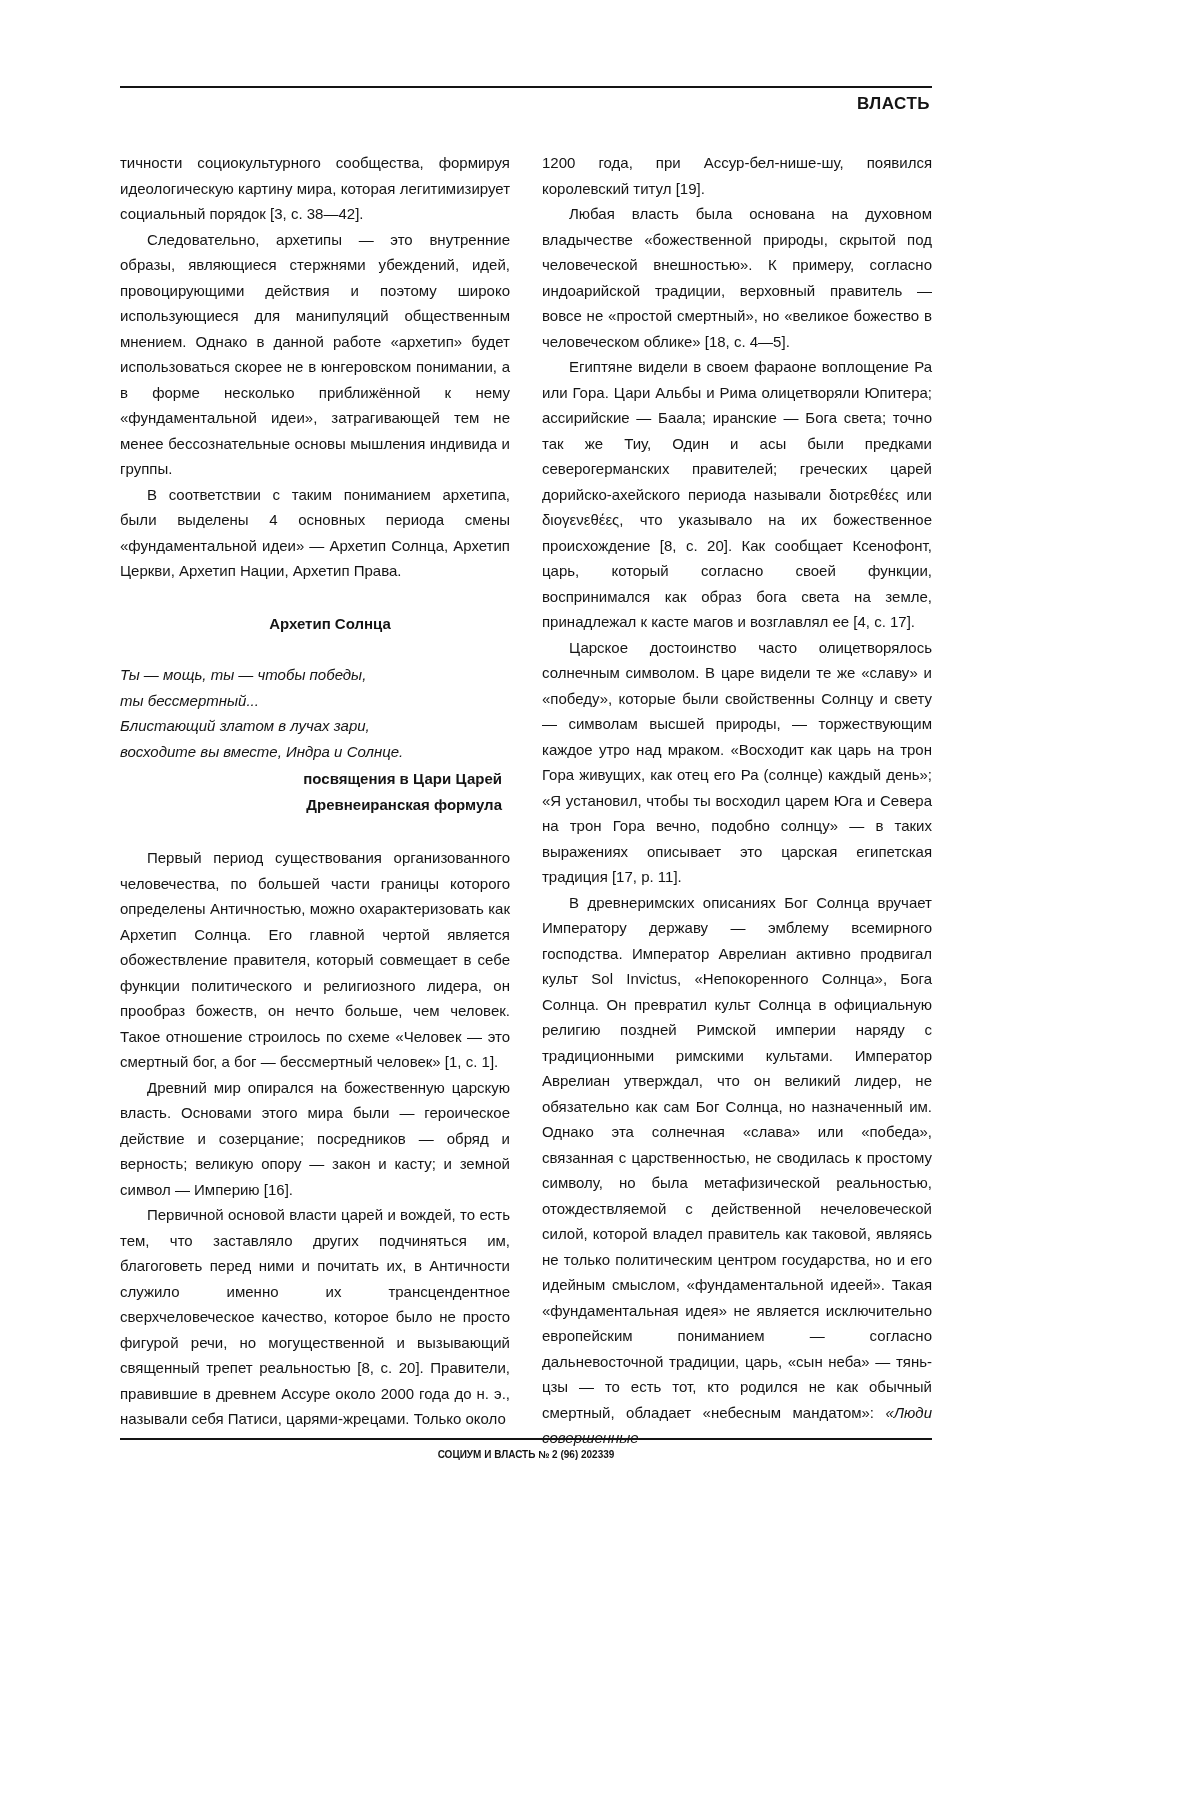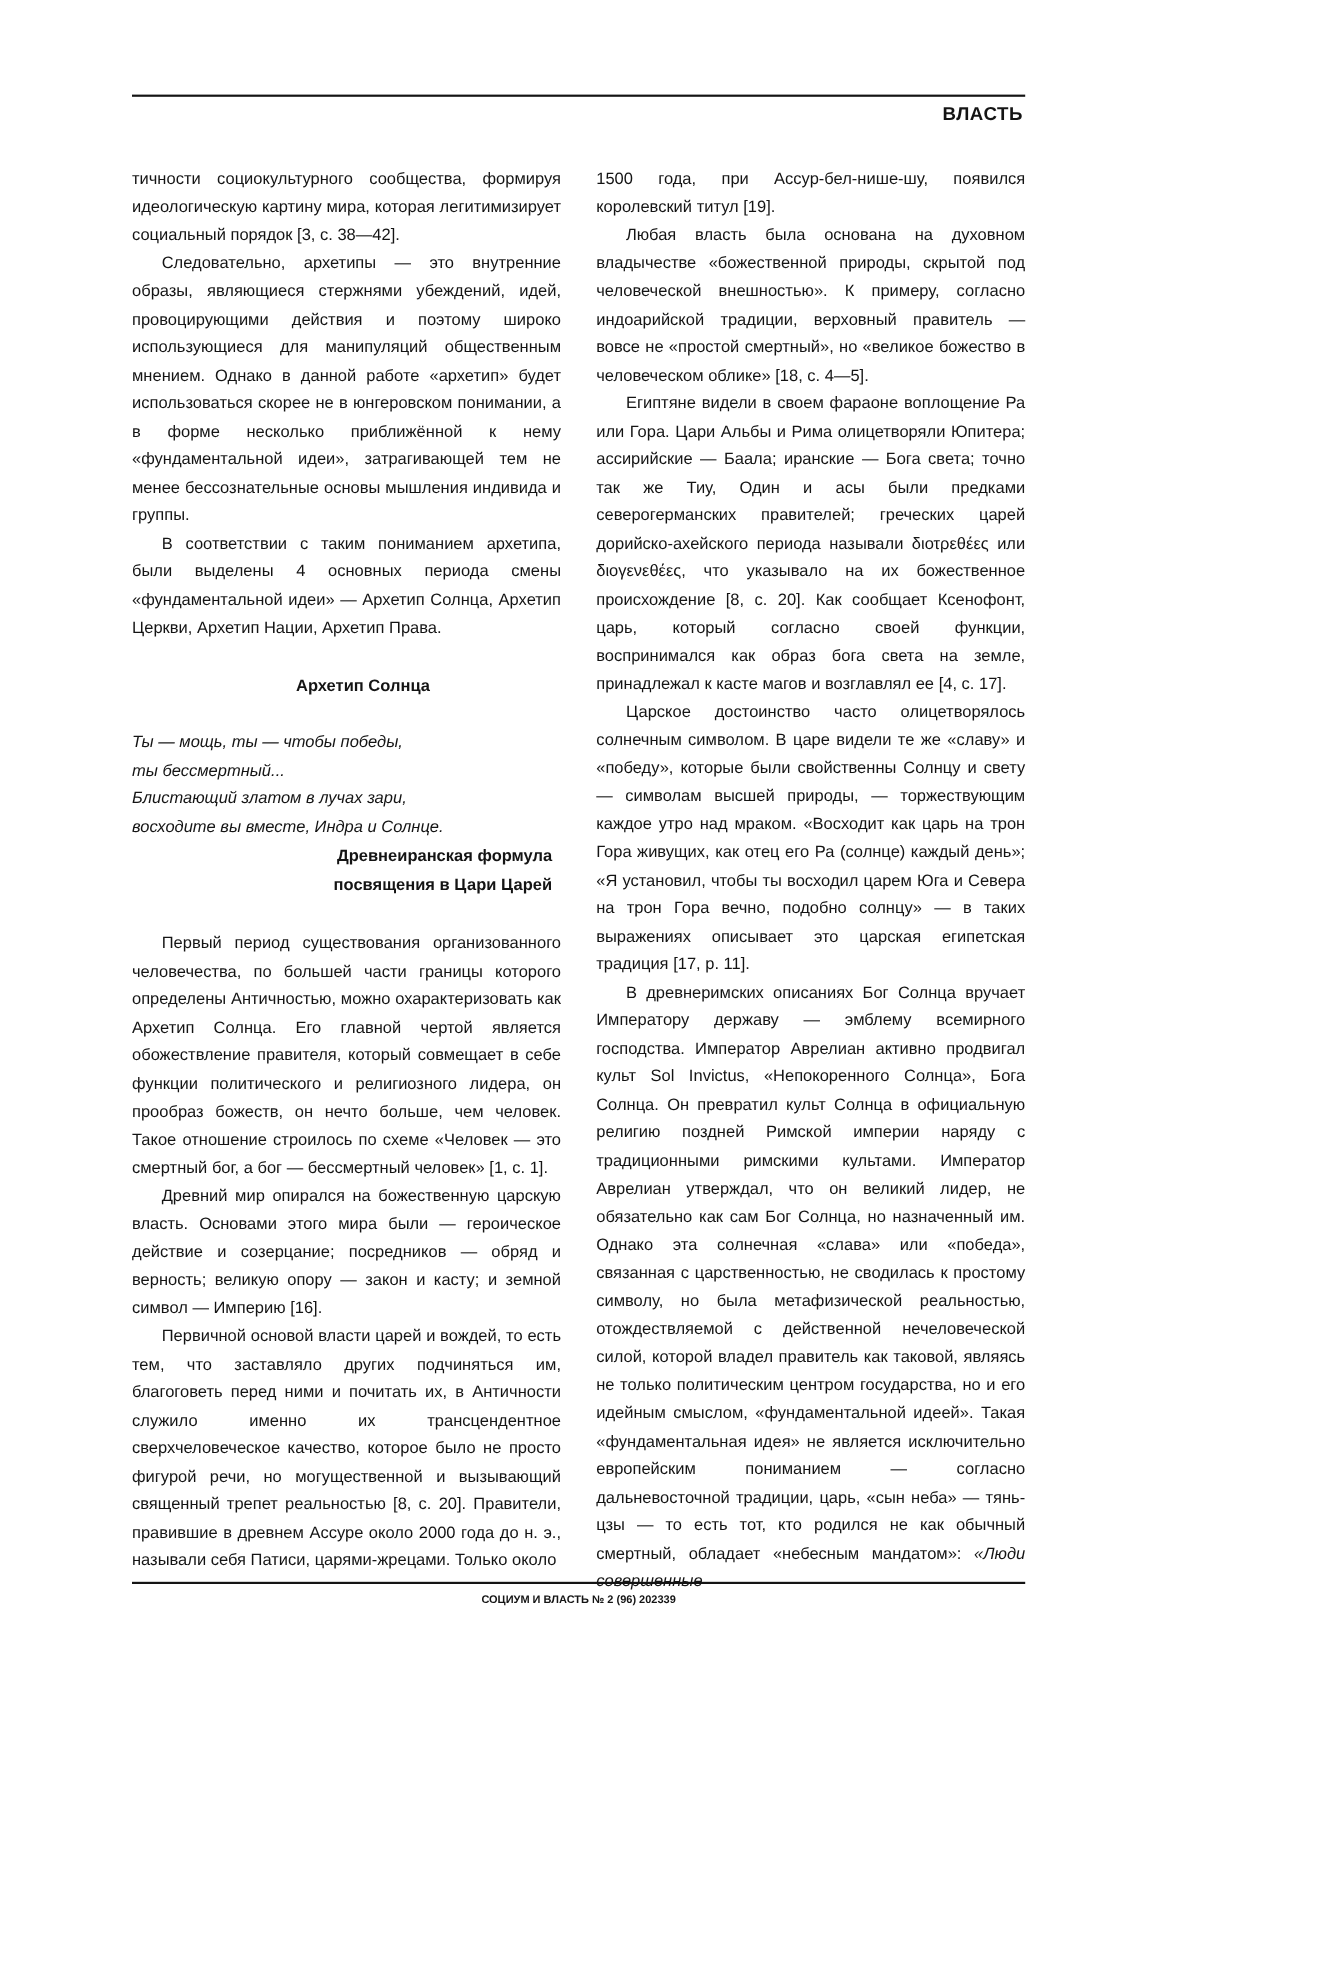--- a/index.html
+++ b/index.html
@@ -111,32 +111,32 @@
         <p>В соответствии с таким пониманием архетипа, были выделены 4 основных периода смены «фундаментальной идеи» — Архетип Солнца, Архетип Церкви, Архетип Нации, Архетип Права.</p>
 
         <div class="section-heading">Архетип Солнца</div>
 
         <div class="epigraph">
           <div class="ep-line">Ты — мощь, ты — чтобы победы,</div>
           <div class="ep-line right">ты бессмертный...</div>
           <div class="ep-line">Блистающий златом в лучах зари,</div>
           <div class="ep-line">восходите вы вместе, Индра и Солнце.</div>
           <div class="attribution">
+            <div>посвящения в Цари Царей</div>
             <div>Древнеиранская формула</div>
-            <div>посвящения в Цари Царей</div>
           </div>
         </div>
 
         <p>Первый период существования организованного человечества, по большей части границы которого определены Античностью, можно охарактеризовать как Архетип Солнца. Его главной чертой является обожествление правителя, который совмещает в себе функции политического и религиозного лидера, он прообраз божеств, он нечто больше, чем человек. Такое отношение строилось по схеме «Человек — это смертный бог, а бог — бессмертный человек» [1, с. 1].</p>
         <p>Древний мир опирался на божественную царскую власть. Основами этого мира были — героическое действие и созерцание; посредников — обряд и верность; великую опору — закон и касту; и земной символ — Империю [16].</p>
         <p>Первичной основой власти царей и вождей, то есть тем, что заставляло других подчиняться им, благоговеть перед ними и почитать их, в Античности служило именно их трансцендентное сверхчеловеческое качество, которое было не просто фигурой речи, но могущественной и вызывающий священный трепет реальностью [8, с. 20]. Правители, правившие в древнем Ассуре около 2000 года до н. э., называли себя Патиси, царями-жрецами. Только около</p>
       </div>
 
       <div class="col">
-        <p class="no-indent">1500 года, при Ассур-бел-нише-шу, появился королевский титул [19].</p>
+        <p class="no-indent">1200 года, при Ассур-бел-нише-шу, появился королевский титул [19].</p>
         <p>Любая власть была основана на духовном владычестве «божественной природы, скрытой под человеческой внешностью». К примеру, согласно индоарийской традиции, верховный правитель — вовсе не «простой смертный», но «великое божество в человеческом облике» [18, с. 4—5].</p>
         <p>Египтяне видели в своем фараоне воплощение Ра или Гора. Цари Альбы и Рима олицетворяли Юпитера; ассирийские — Баала; иранские — Бога света; точно так же Тиу, Один и асы были предками северогерманских правителей; греческих царей дорийско-ахейского периода называли διοτρεθέες или διογενεθέες, что указывало на их божественное происхождение [8, с. 20]. Как сообщает Ксенофонт, царь, который согласно своей функции, воспринимался как образ бога света на земле, принадлежал к касте магов и возглавлял ее [4, с. 17].</p>
         <p>Царское достоинство часто олицетворялось солнечным символом. В царе видели те же «славу» и «победу», которые были свойственны Солнцу и свету — символам высшей природы, — торжествующим каждое утро над мраком. «Восходит как царь на трон Гора живущих, как отец его Ра (солнце) каждый день»; «Я установил, чтобы ты восходил царем Юга и Севера на трон Гора вечно, подобно солнцу» — в таких выражениях описывает это царская египетская традиция [17, p. 11].</p>
         <p><span>В древнеримских описаниях Бог Солнца вручает Императору державу — эмблему всемирного господства. Император Аврелиан активно продвигал культ Sol Invictus, «Непокоренного Солнца», Бога Солнца. Он превратил культ Солнца в официальную религию поздней Римской империи наряду с традиционными римскими культами. Император Аврелиан утверждал, что он великий лидер, не обязательно как сам Бог Солнца, но назначенный им. Однако эта солнечная «слава» или «победа», связанная с царственностью, не сводилась к простому символу, но была метафизической реальностью, отождествляемой с действенной нечеловеческой силой, которой владел правитель как таковой, являясь не только политическим центром государства, но и его идейным смыслом, «фундаментальной идеей». Такая «фундаментальная идея» не является исключительно европейским пониманием — согласно дальневосточной традиции, царь, «сын неба» — тянь-цзы — то есть тот, кто родился не как обычный смертный, обладает «небесным мандатом»: </span><span class="italic">«Люди совершенные</span></p>
       </div>
 
     </div>
   </div>
 
   <div class="footer">

